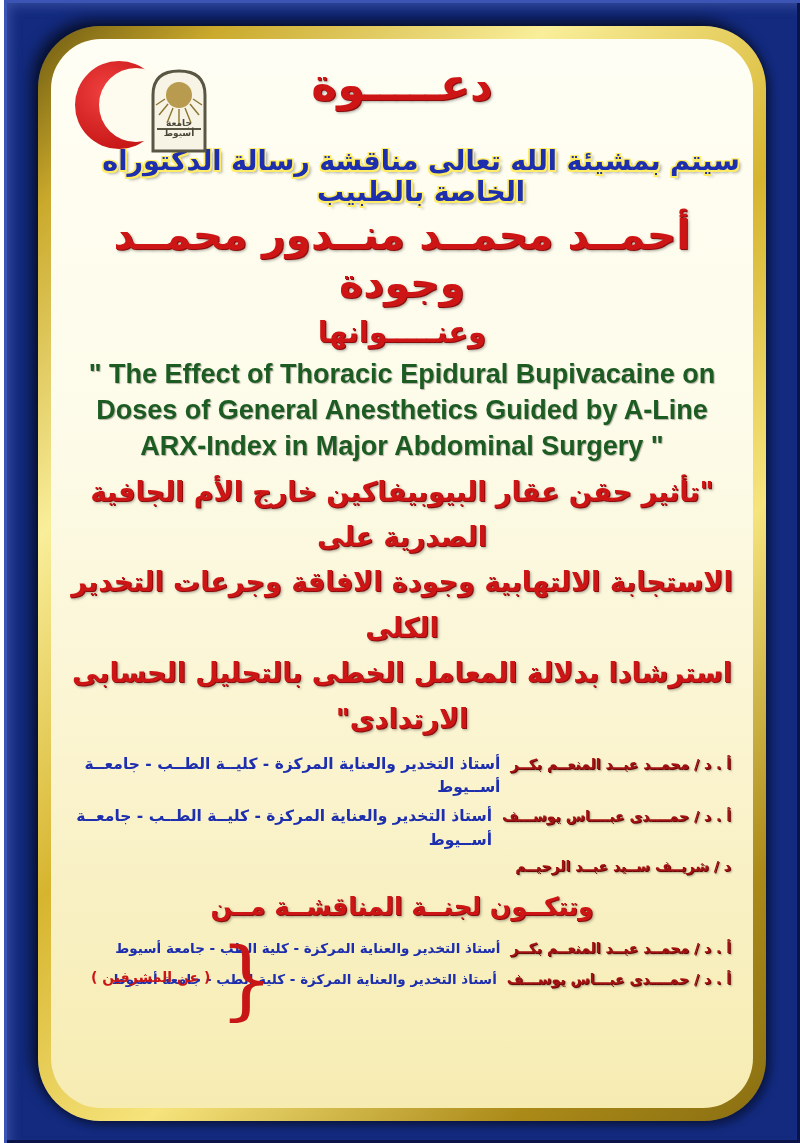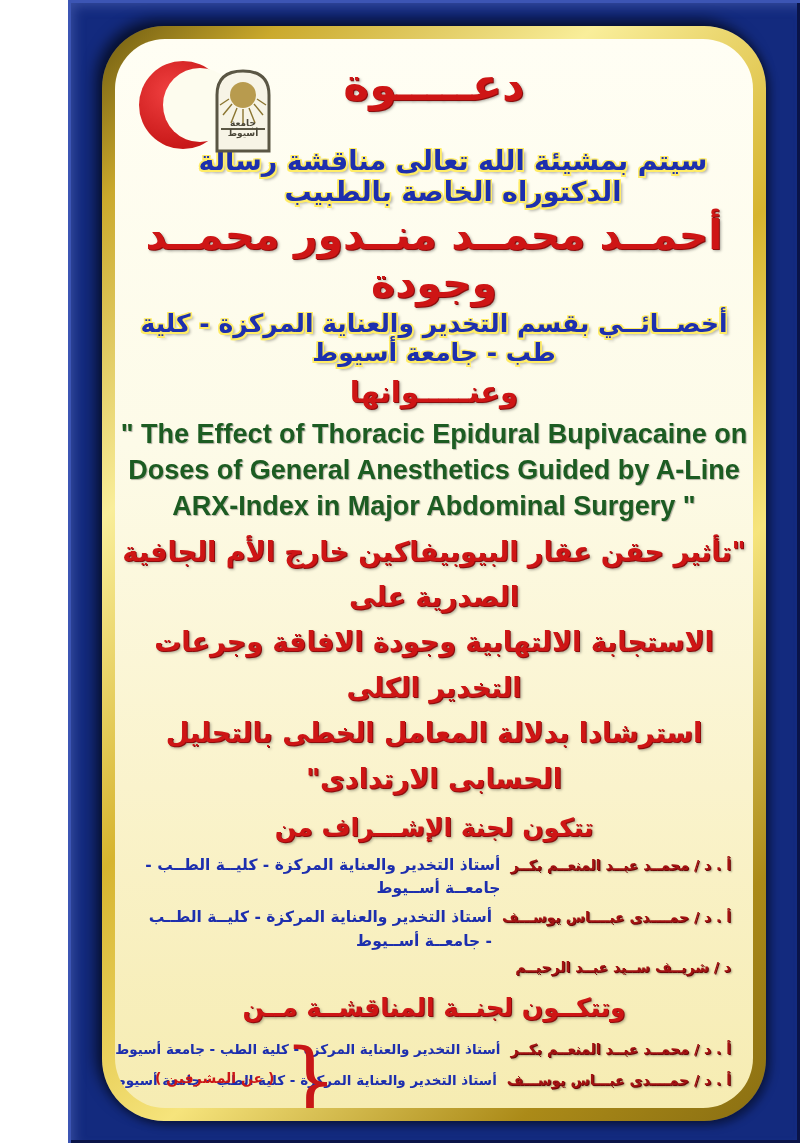--- a/index.html
+++ b/index.html
@@ -1,17 +1,17 @@
 <!DOCTYPE html>
 <html lang="ar" dir="rtl"><head>
 <meta charset="utf-8">
 <style>
   html,body{margin:0;padding:0;}
   body{width:800px;height:1143px;overflow:hidden;font-family:"DejaVu Sans","Liberation Sans",sans-serif;}
-  .poster{position:relative;width:732px;height:1143px;background:#132a7e;
+  .poster{position:relative;width:796px;height:1143px;background:#132a7e;
           box-shadow:inset 3px 3px 0 #3c55b4, inset -3px -3px 0 #0a1448, inset 6px 6px 12px rgba(120,140,220,.35);}
   .gold-frame{position:absolute;left:34px;right:34px;top:26px;bottom:22px;
           border-radius:62px;padding:13px;box-sizing:border-box;
           background:linear-gradient(135deg,#6e5a10 0%,#caa92c 10%,#f9ee9a 28%,#d6b42e 48%,#f6e47c 66%,#ab8a18 86%,#8a6f12 100%);
           box-shadow:-6px -6px 14px rgba(0,0,0,.65), 4px 4px 10px rgba(0,0,0,.45);}
   .content{position:relative;width:100%;height:100%;border-radius:50px;overflow:hidden;
           background:linear-gradient(180deg,#fffef4 0%,#fdfbe8 38%,#faf3cc 70%,#f6ecb2 100%);
           display:flex;flex-direction:column;box-sizing:border-box;}
   
   .red3d{color:#ce1515;text-shadow:1px 1px 0 #8c0d0d,2px 2px 3px rgba(0,0,0,.35);}
@@ -77,36 +77,34 @@
               <line x1="46" y1="34" x2="55" y2="40"></line>
             </g>
             <line x1="10" y1="64" x2="54" y2="64" stroke="#5a5644" stroke-width="2"></line>
           </svg>
           <span class="emblem-label">جامعة أسيوط</span>
         </div>
       </div>
 
       <p class="intro-line center blueglow">سيتم بمشيئة الله تعالى مناقشة رسالة الدكتوراه الخاصة بالطبيب</p>
       <p class="doctor-name center red3d">أحمــد محمــد منــدور محمــد وجودة</p>
-      <p class="specialty center blueglow">أخصــائــي بقسم التخدير والعناية المركزة - كلية طب - جامعة أسيوط</p>
       <p class="wa-title center red3d">وعنـــــوانها</p>
 
       <div class="etitle center">
         <p>" The Effect of Thoracic Epidural Bupivacaine on</p>
         <p>Doses of General Anesthetics Guided by A-Line</p>
         <p>ARX-Index in Major Abdominal Surgery "</p>
       </div>
 
       <div class="atitle center red3d">
         <p>"تأثير حقن عقار البيوبيفاكين خارج الأم الجافية الصدرية على</p>
         <p>الاستجابة الالتهابية وجودة الافاقة وجرعات التخدير الكلى</p>
         <p>استرشادا بدلالة المعامل الخطى بالتحليل الحسابى الارتدادى"</p>
       </div>
 
-      <div class="sec-heading center red3d">تتكون لجنة الإشـــراف من</div>
       <div class="rows">
         <div class="c-row">
           <span class="c-name darkred3d">أ . د / محمــد عبــد المنعــم بكــر</span>
           <span class="c-desc">أستاذ التخدير والعناية المركزة - كليــة الطــب - جامعــة أســيوط</span>
         </div>
         <div class="c-row">
           <span class="c-name darkred3d">أ . د / حمــــدى عبــــاس يوســـف</span>
           <span class="c-desc">أستاذ التخدير والعناية المركزة - كليــة الطــب - جامعــة أســيوط</span>
         </div>
         <div class="c-row">

